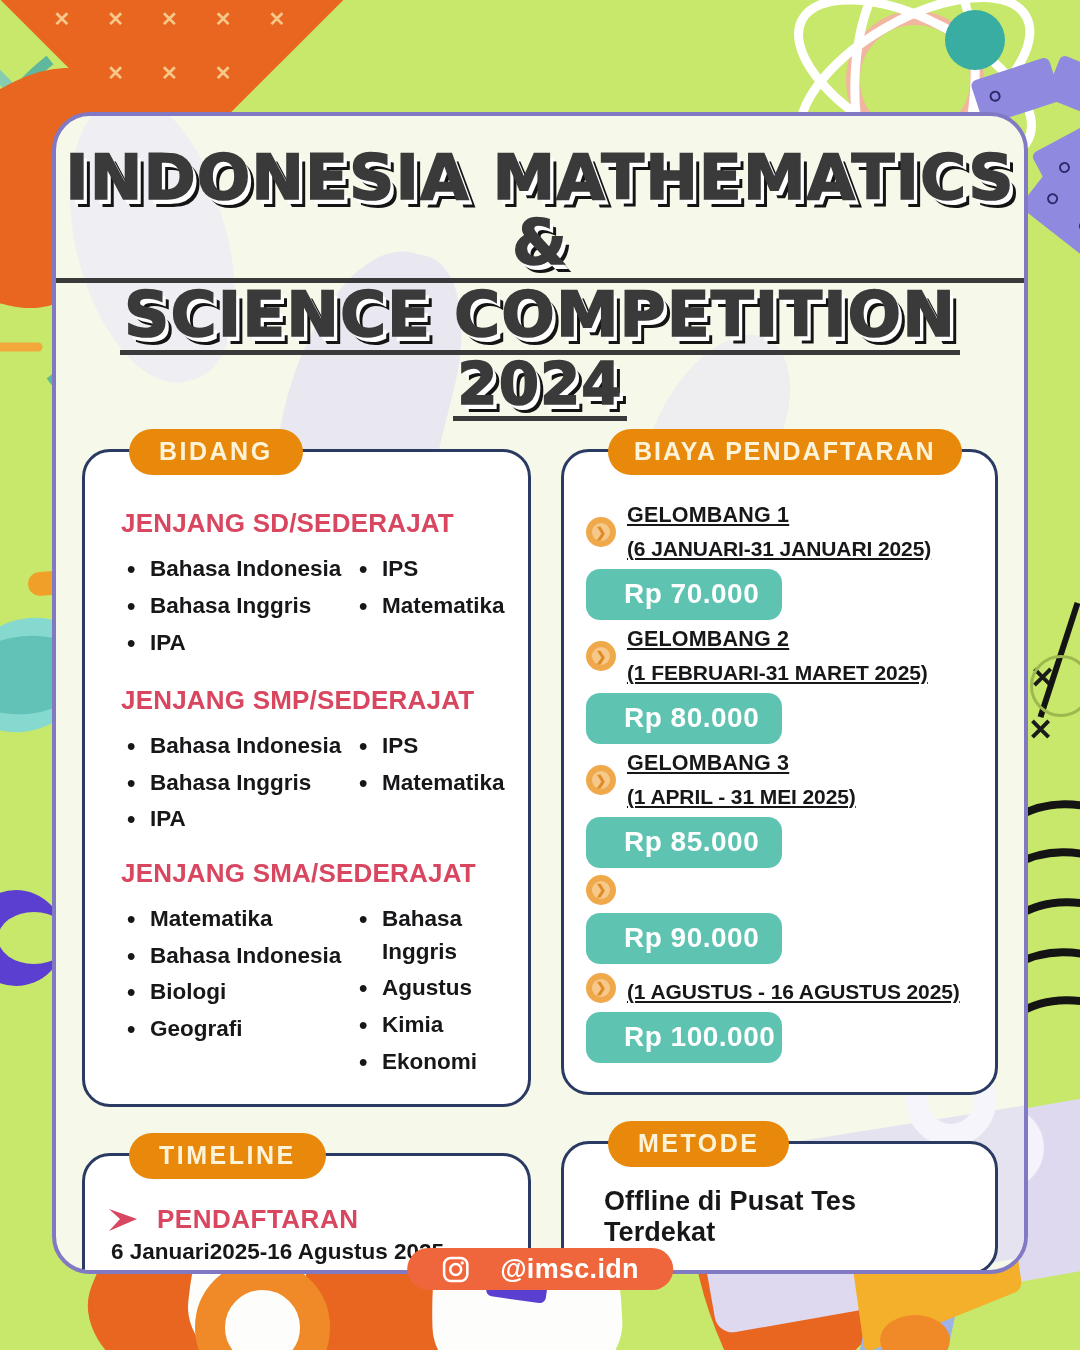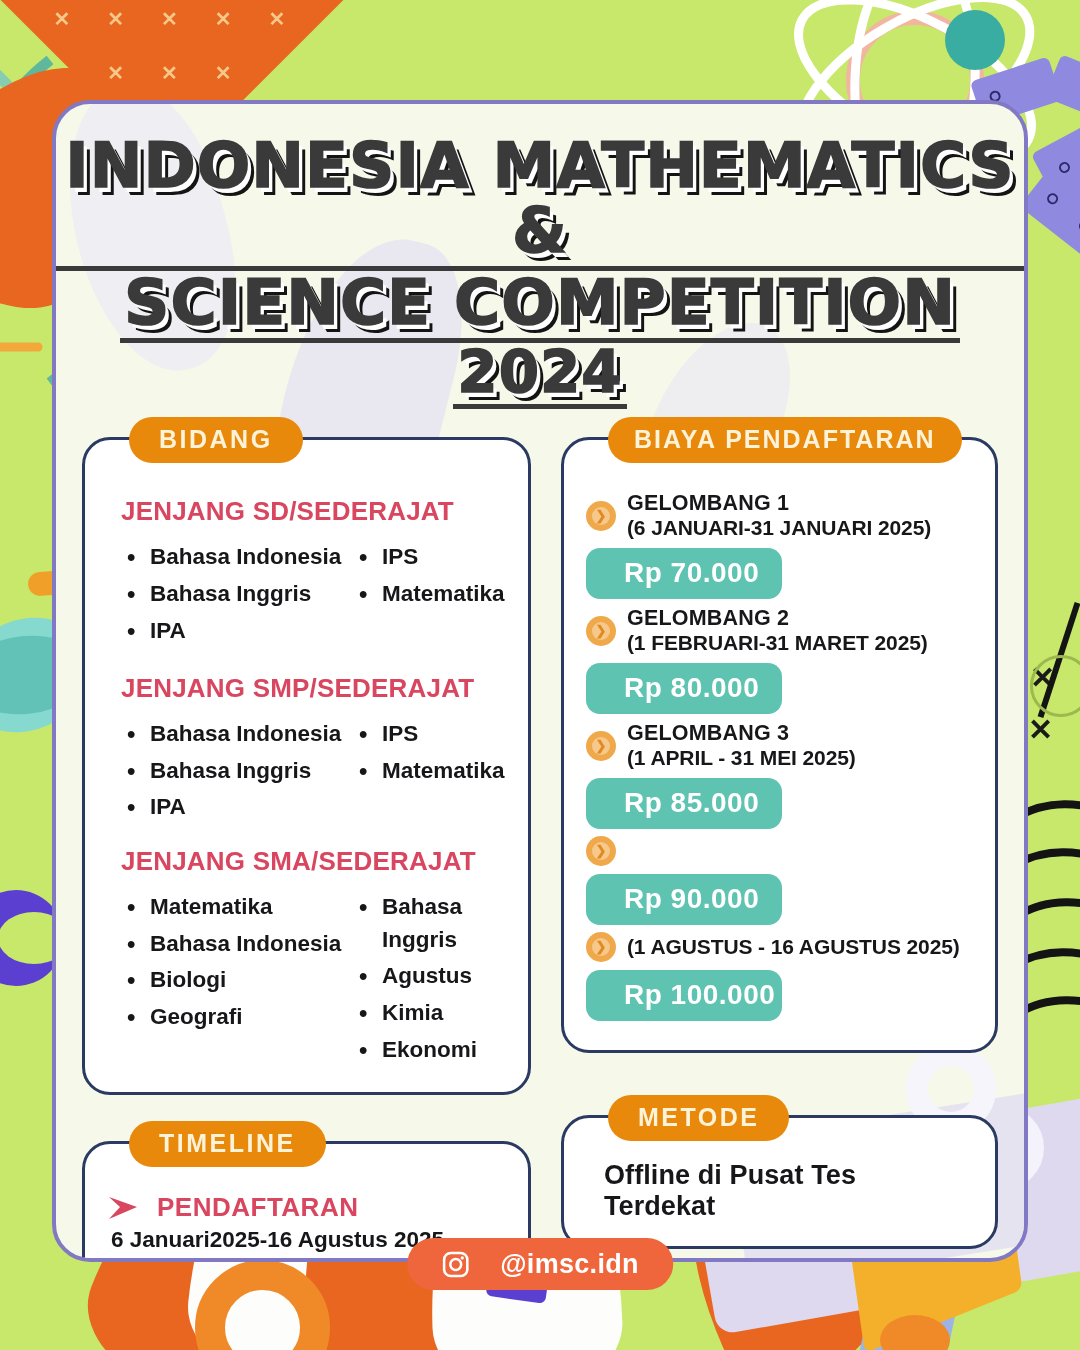--- a/index.html
+++ b/index.html
@@ -99,21 +99,21 @@
     border-radius: 8px;
   }
   .deco-ring {
     bottom: 160px; left: 960px; width: 84px; height: 84px;
     border-radius: 50%; border: 22px solid #f4f2fa;
   }
 
   
   #panel {
     position: absolute;
-    left: 52px; top: 100px;
+    left: 52px; top: 112px;
     width: 976px; height: 1162px;
     background: #f6f9e9;
     border: 4px solid #8179c4;
     border-radius: 38px;
     overflow: hidden;
   }
   .panel-blobs { position:absolute; inset:0; pointer-events:none; }
   .blob { position:absolute; border-radius:50%; }
 
   
@@ -140,21 +140,21 @@
 
   
   .cols {
     position: relative;
     z-index: 2;
     display: flex;
     gap: 30px;
     padding: 28px 26px 0 26px;
   }
   .col-left  { width: 452px; display:flex; flex-direction:column; gap: 46px; }
-  .col-right { width: 440px; display:flex; flex-direction:column; gap: 36px; }
+  .col-right { width: 440px; display:flex; flex-direction:column; gap: 20px; }
 
   
   .card {
     position: relative;
     background: #ffffff;
     border: 3.5px solid #2b3a63;
     border-radius: 28px;
   }
   .badge {
     position: absolute;
@@ -220,23 +220,23 @@
     flex: none; width: 30px; height: 30px; border-radius: 50%;
     background: #f0a94a;
     display: flex; align-items: center; justify-content: center;
   }
   .wave-icon .inner {
     width: 18px; height: 18px; border-radius: 50%;
     background: #f6c88c;
     display:flex; align-items:center; justify-content:center;
     font-size: 13px; color: #e08a20; font-weight: 700; line-height: 1;
   }
-  .wave-text { font-weight: 700; color: #17171a; }
+  .wave-text { font-weight: 700; color: #17171a; text-decoration: underline; }
   .wave-name { font-size: 21.5px; letter-spacing: 0.2px; line-height: 1.14; }
-  .wave-period { font-size: 21px; letter-spacing: -0.1px; line-height: 1.16; }
+  .wave-period { font-size: 21px; letter-spacing: -0.1px; line-height: 1.16; margin-top: 9px; }
   .price {
     margin: 8px 0 3px 0;
     background: #5fc3b2;
     color: #ffffff;
     font-weight: 700;
     font-size: 28px;
     letter-spacing: 0.5px;
     padding: 9px 0 10px 38px;
     width: 196px;
     border-radius: 14px;
@@ -250,21 +250,21 @@
   }
 
   
   #ig-pill {
     position: absolute;
     z-index: 5;
     left: 50%; transform: translateX(-50%);
     bottom: 60px;
     background: #f0663c;
     border-radius: 30px;
-    height: 52px;
+    height: 42px;
     padding: 0 34px;
     display: flex; align-items: center; gap: 30px;
   }
   #ig-pill .ig-handle {
     color: #ffffff; font-weight: 700; font-size: 27px; letter-spacing: 0.3px;
   }
 </style>
 </head>
 <body>
 

